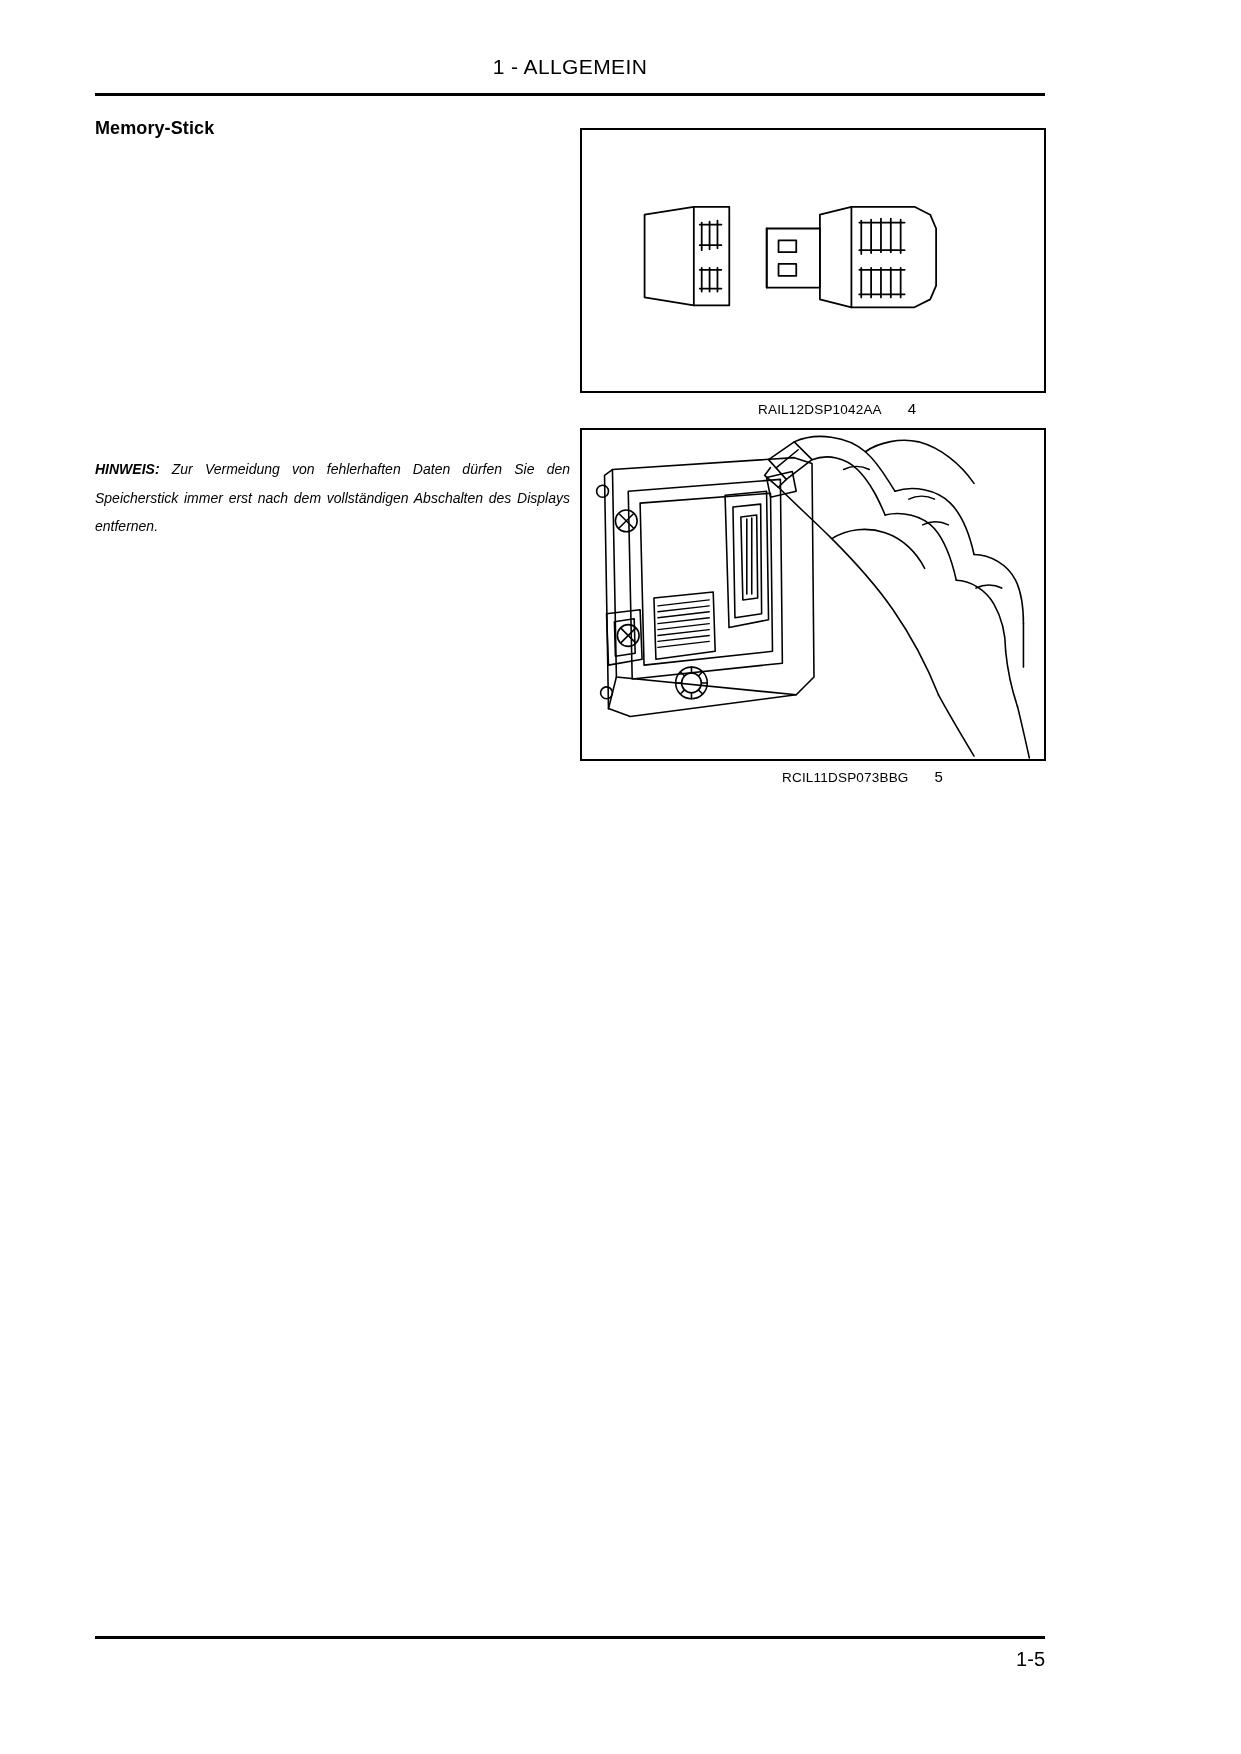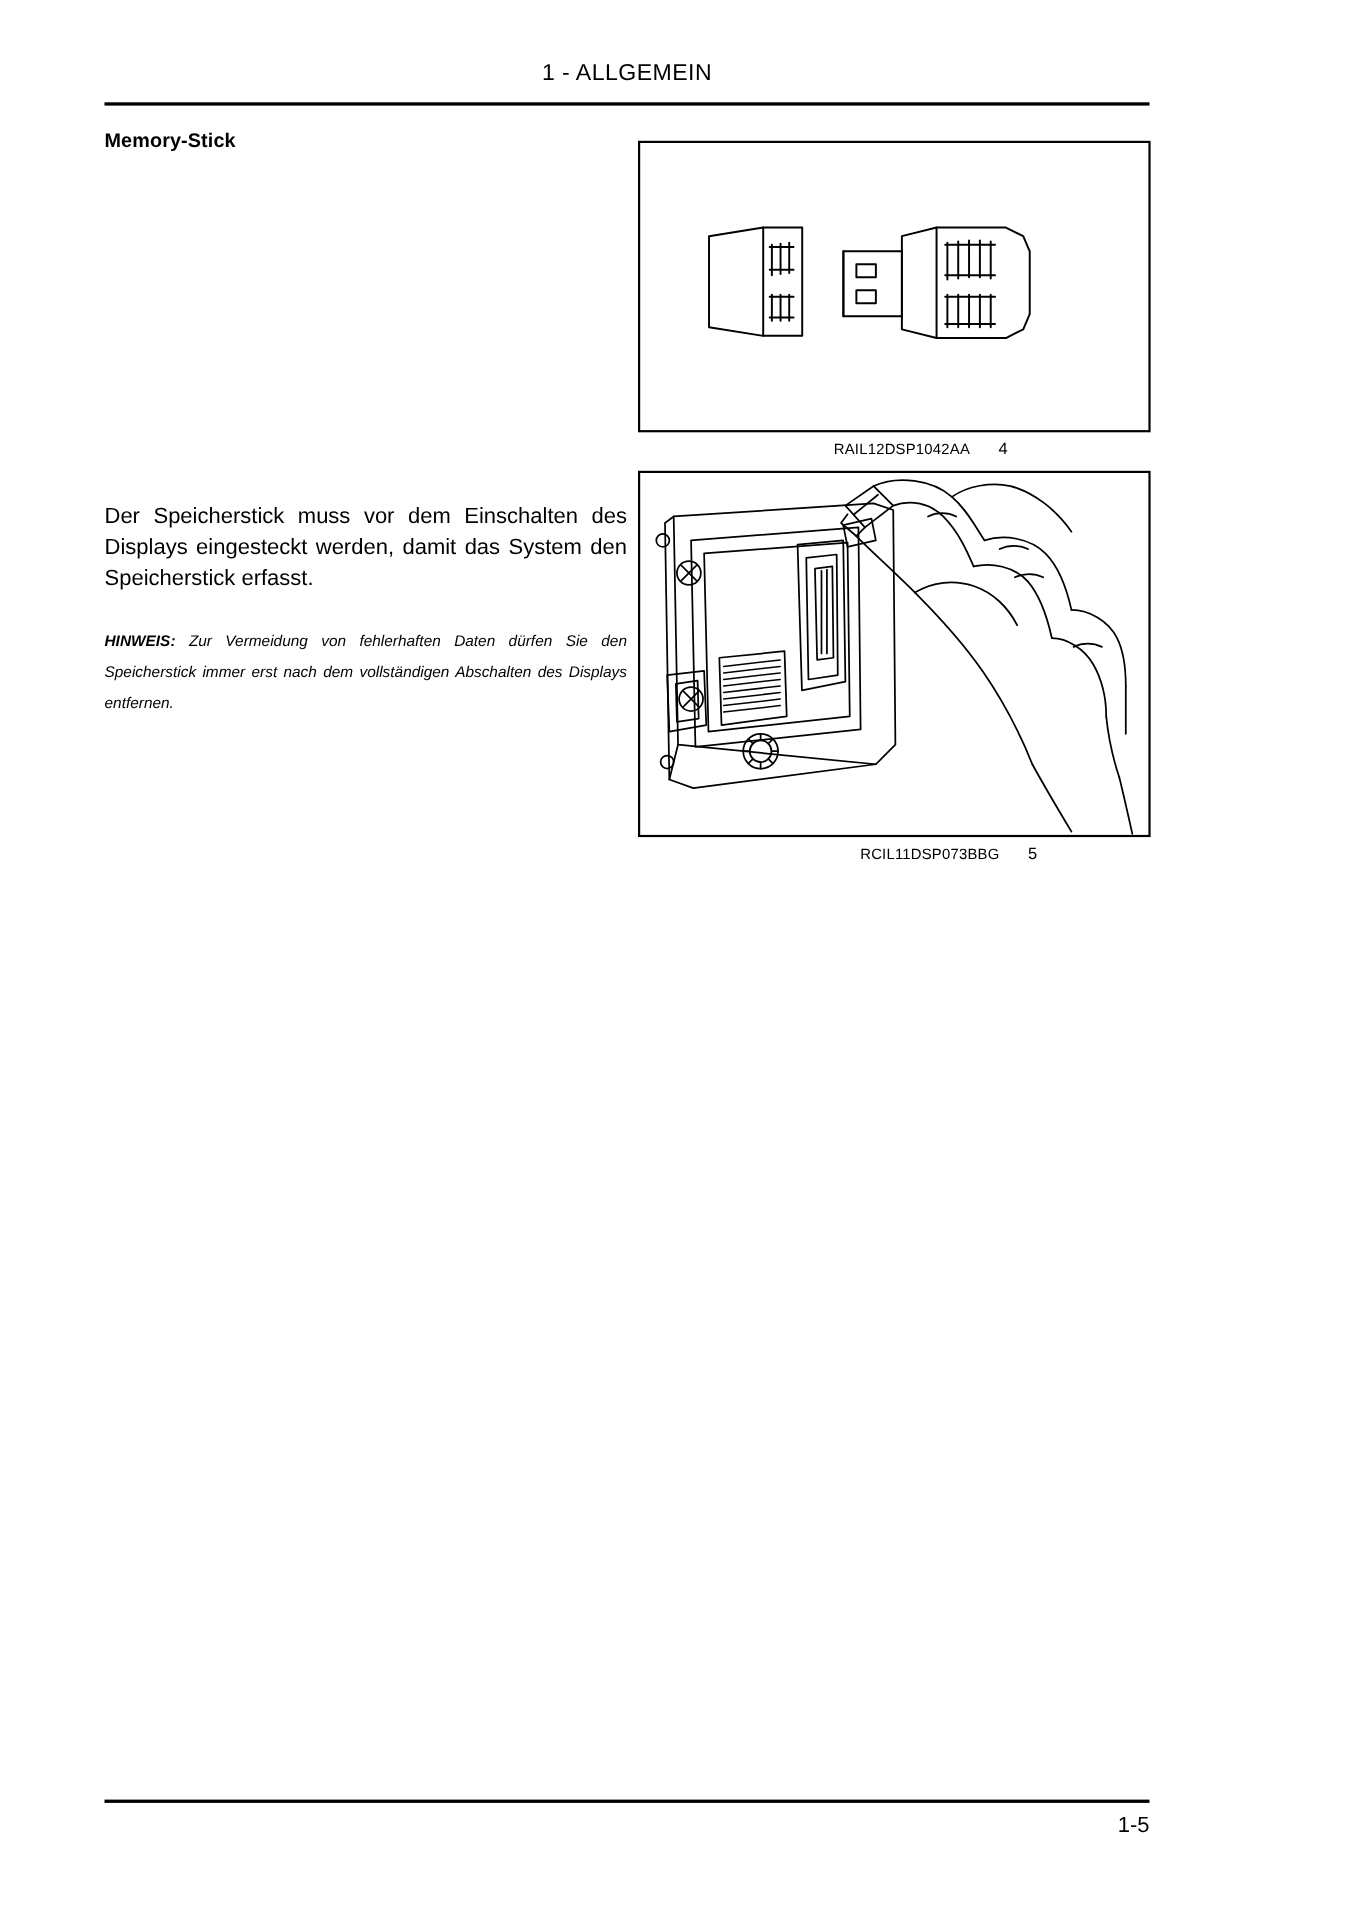--- a/index.html
+++ b/index.html
@@ -139,21 +139,20 @@
 <div class="page">
 
   <div class="page-header">1 - ALLGEMEIN</div>
   <div class="header-rule"></div>
 
   <div class="content">
     <h1 class="section-title">Memory-Stick</h1>
   </div>
 
   <div class="block2">
-    <p class="para">Der Speicherstick muss vor dem Einschalten des Displays eingesteckt werden, damit das System den Speicherstick erfasst.</p>
     <p class="note"><span class="note-label">HINWEIS:</span><span> Zur Vermeidung von fehlerhaften Daten dürfen Sie den Speicherstick immer erst nach dem vollständigen Abschalten des Displays entfernen.</span></p>
   </div>
 
   <div class="figure-box" id="figure-1">
     <svg class="fig-svg" viewBox="0 0 466 265" xmlns="http://www.w3.org/2000/svg">
       <g fill="none" stroke="#000000" stroke-width="1.8" stroke-linejoin="round" stroke-linecap="round">
 
         <path d="M62 86 L112 78 L148 78 L148 178 L112 178 L62 170 Z"></path>
         <path d="M112 78 L112 178"></path>
 

